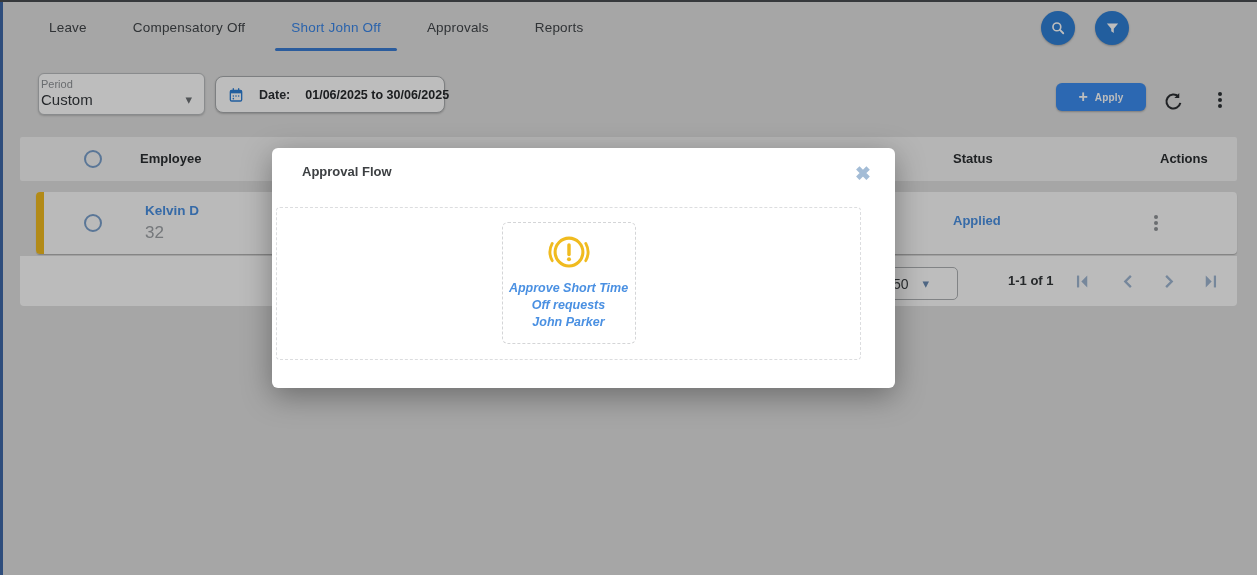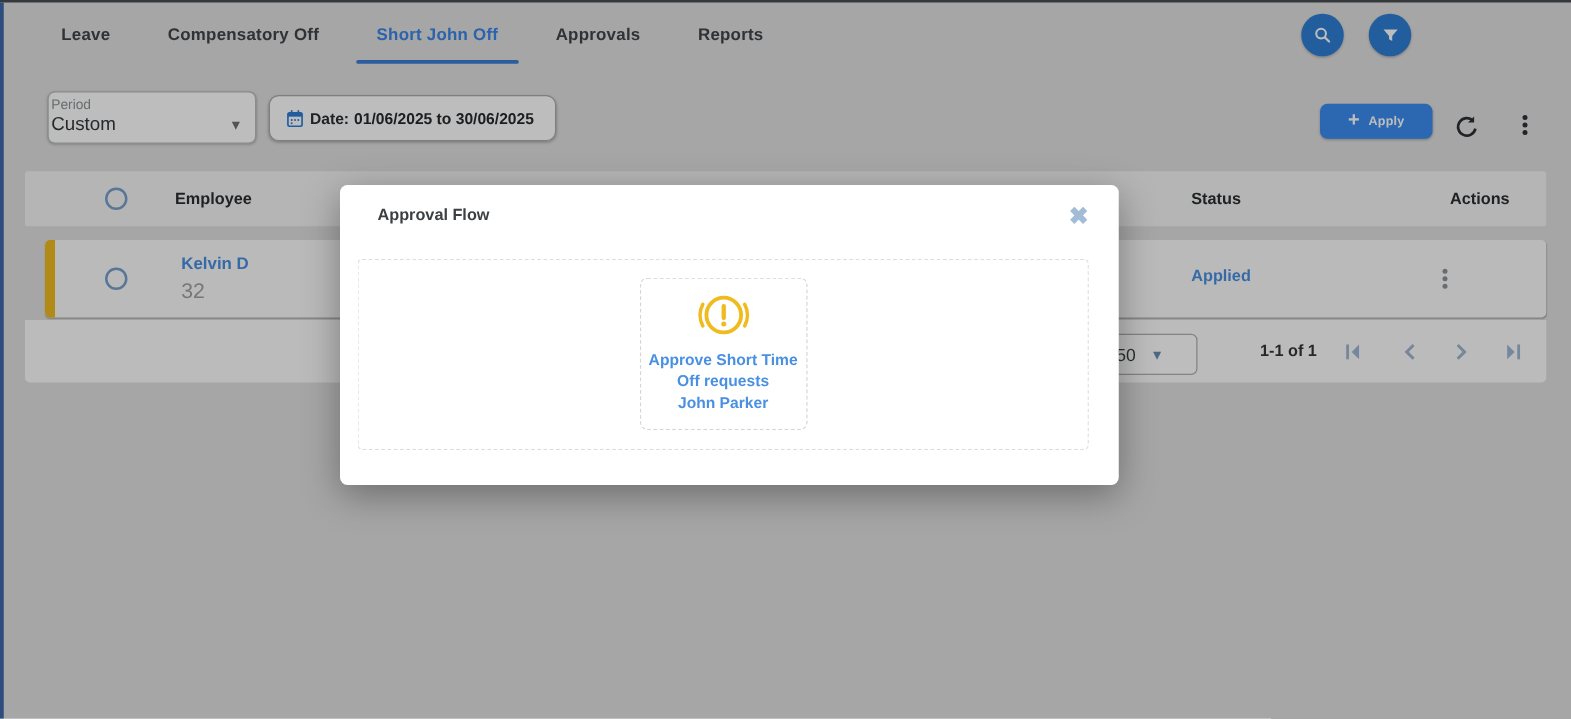--- a/index.html
+++ b/index.html
@@ -5,21 +5,21 @@
   html,body{margin:0;padding:0;}
   body{width:1257px;height:575px;overflow:hidden;font-family:"Liberation Sans",sans-serif;
        -webkit-font-smoothing:antialiased;}
   .screen{position:relative;width:1257px;height:575px;background:#e0e0e0;overflow:hidden;}
   .top-line{position:absolute;top:0;left:0;width:100%;height:2px;background:#4a4e52;}
   .left-strip{position:absolute;top:2px;left:0;width:3px;height:573px;background:#3e69a8;}
 
   
   .tabbar{position:absolute;top:2px;left:3px;right:0;height:50px;display:flex;align-items:center;
           padding-left:42px;gap:38px;}
-  .tab{position:relative;height:50px;display:flex;align-items:center;font-size:13.5px;font-weight:700;
+  .tab{position:relative;height:50px;display:flex;align-items:center;font-size:13.5px;font-weight:400;
        color:#414549;letter-spacing:.2px;cursor:pointer;padding:0 4px;white-space:nowrap;text-align:center;}
   .tab.active{color:#3a86e8;}
   .tab.active::after{content:"";position:absolute;left:-12px;right:-12px;bottom:1px;height:3px;
        border-radius:2px;background:#3a7dd4;}
 
   .circle-btn{position:absolute;top:11px;width:34px;height:34px;border-radius:50%;background:#2e7fd6;
        display:flex;align-items:center;justify-content:center;box-shadow:0 1px 2px rgba(0,0,0,.25);}
   .circle-btn.search{left:1041px;}
   .circle-btn.filter{left:1095px;}
 
@@ -27,21 +27,21 @@
   .period-box{position:absolute;left:38px;top:73px;width:167px;height:42px;background:#fff;
        border:1px solid #b9bcbe;border-radius:6px;box-shadow:0 1px 2px rgba(0,0,0,.18);
        padding:4px 12px 4px 2px;box-sizing:border-box;}
   .period-label{font-size:11px;color:#8e9296;line-height:12px;}
   .period-value-row{display:flex;align-items:center;justify-content:space-between;gap:24px;}
   .period-value{font-size:15px;color:#34383c;line-height:19px;}
   .caret{font-size:13px;color:#6e7276;line-height:10px;}
 
   .date-box{position:absolute;left:215px;top:76px;width:230px;height:37px;background:#fff;
        border:1px solid #a9acae;border-radius:8px;box-shadow:0 1px 2px rgba(0,0,0,.2);
-       display:flex;align-items:center;gap:4px;padding:0 12px;box-sizing:border-box;}
+       display:flex;align-items:center;gap:15px;padding:0 12px;box-sizing:border-box;}
   .date-label{font-size:12.5px;font-weight:700;color:#2c3034;}
   .date-value{font-size:12.5px;font-weight:700;color:#26292c;white-space:nowrap;}
 
   .apply-btn{position:absolute;left:1056px;top:83px;width:90px;height:28px;border-radius:6px;
        background:#3c8df0;display:flex;align-items:center;justify-content:center;gap:7px;
        box-shadow:0 1px 2px rgba(0,0,0,.25);cursor:pointer;}
   .apply-plus{color:#fff;font-size:16px;font-weight:700;line-height:16px;}
   .apply-label{color:#fff;font-size:10px;font-weight:700;letter-spacing:.2px;text-align:right;}
 
   .icon-btn{position:absolute;width:28px;height:28px;display:flex;align-items:center;justify-content:center;
@@ -90,22 +90,22 @@
 
   
   .backdrop{position:absolute;inset:0;background:rgba(0,0,0,0.26);z-index:40;}
   .modal{position:absolute;left:272px;top:148px;width:623px;height:240px;background:#fff;
        border-radius:6px;box-shadow:0 8px 30px rgba(0,0,0,.35);z-index:50;box-sizing:border-box;}
   .modal-head{display:flex;align-items:flex-start;justify-content:space-between;
        padding:16px 20px 0 30px;}
   .modal-title{font-size:13px;font-weight:700;color:#3d4043;}
   .modal-close{font-size:19px;font-weight:700;color:#a3bcd6;cursor:pointer;line-height:20px;
        padding:0 4px;}
-  .flow-area{position:absolute;left:14px;top:59px;width:585px;height:153px;
-       border:1.5px dashed #dcdddf;border-radius:4px;box-sizing:border-box;}
+  .flow-area{position:absolute;left:4px;top:59px;width:585px;height:153px;
+       border:1.5px dashed #dcdddf;border-radius:4px;box-sizing:border-box;font-style:italic;}
   .flow-card{position:absolute;left:50%;transform:translateX(-50%);top:14px;width:134px;height:122px;
        border:1.5px dashed #d4d5d7;border-radius:6px;background:#fff;box-sizing:border-box;
        display:flex;flex-direction:column;align-items:center;padding-top:7px;cursor:pointer;}
   .flow-text{margin-top:4px;text-align:center;font-size:12.5px;font-weight:600;color:#4a90e2;
        line-height:17px;width:124px;}
   .flow-assignee{text-align:center;font-size:12.5px;font-weight:600;color:#4a90e2;line-height:17px;}
 </style>
 </head>
 <body>
 

